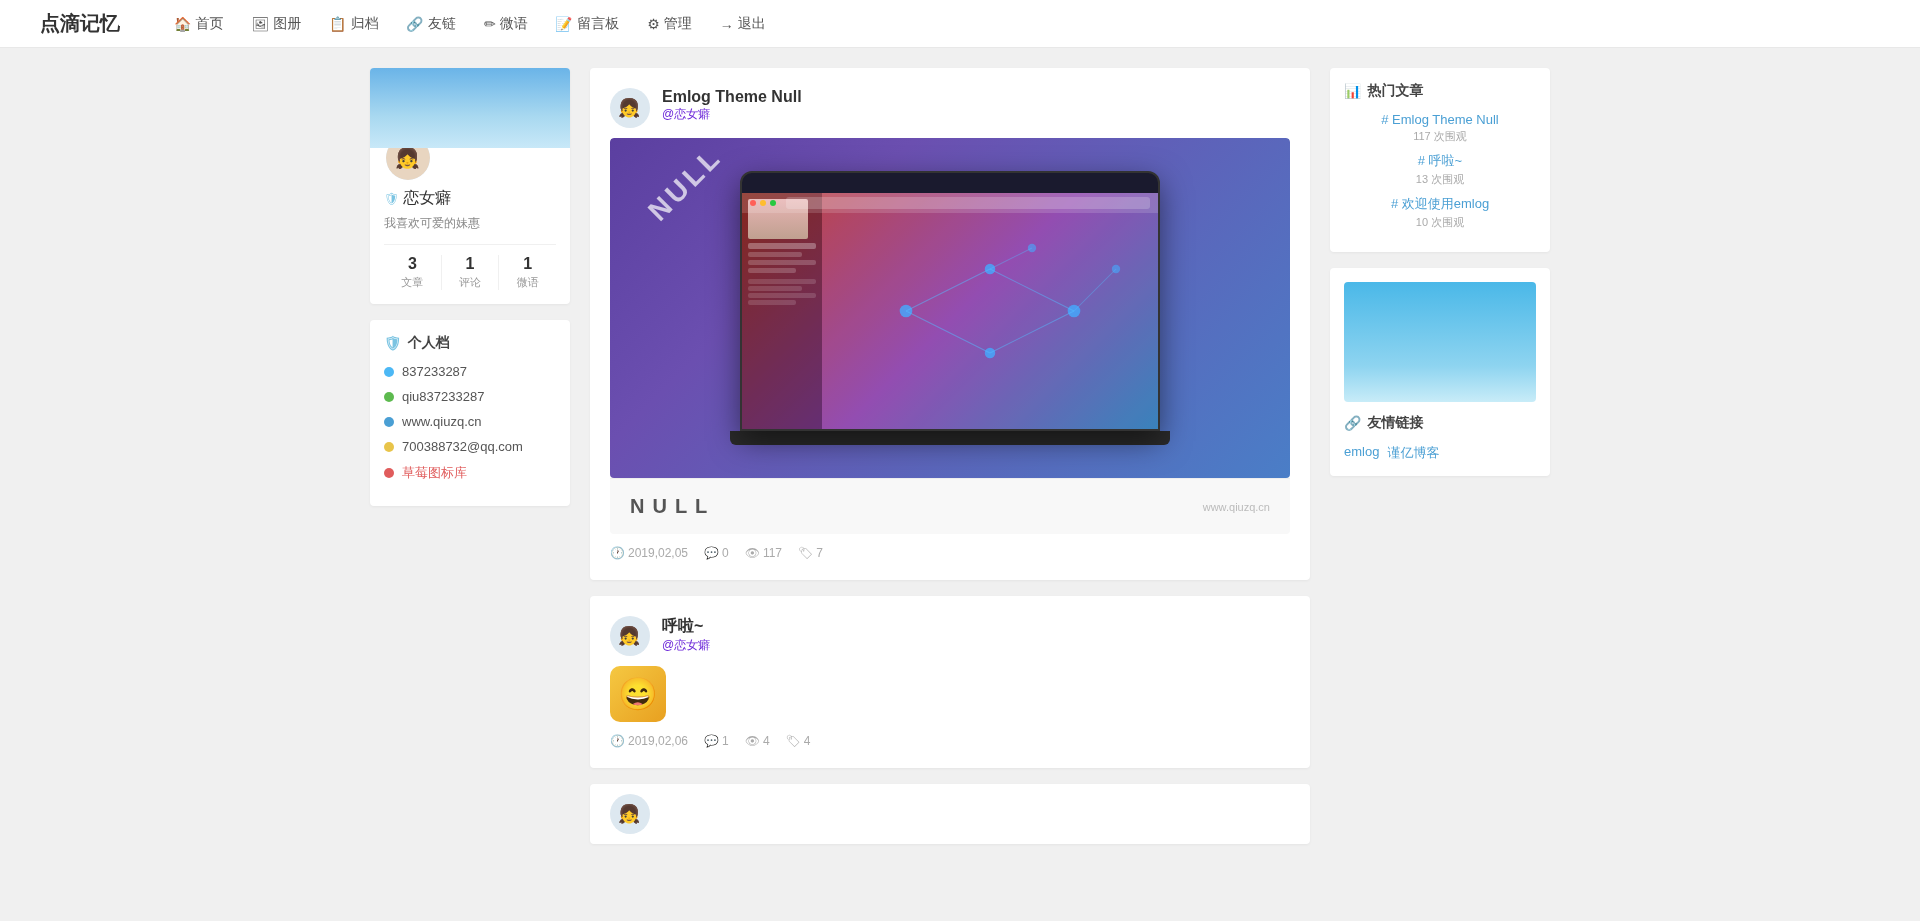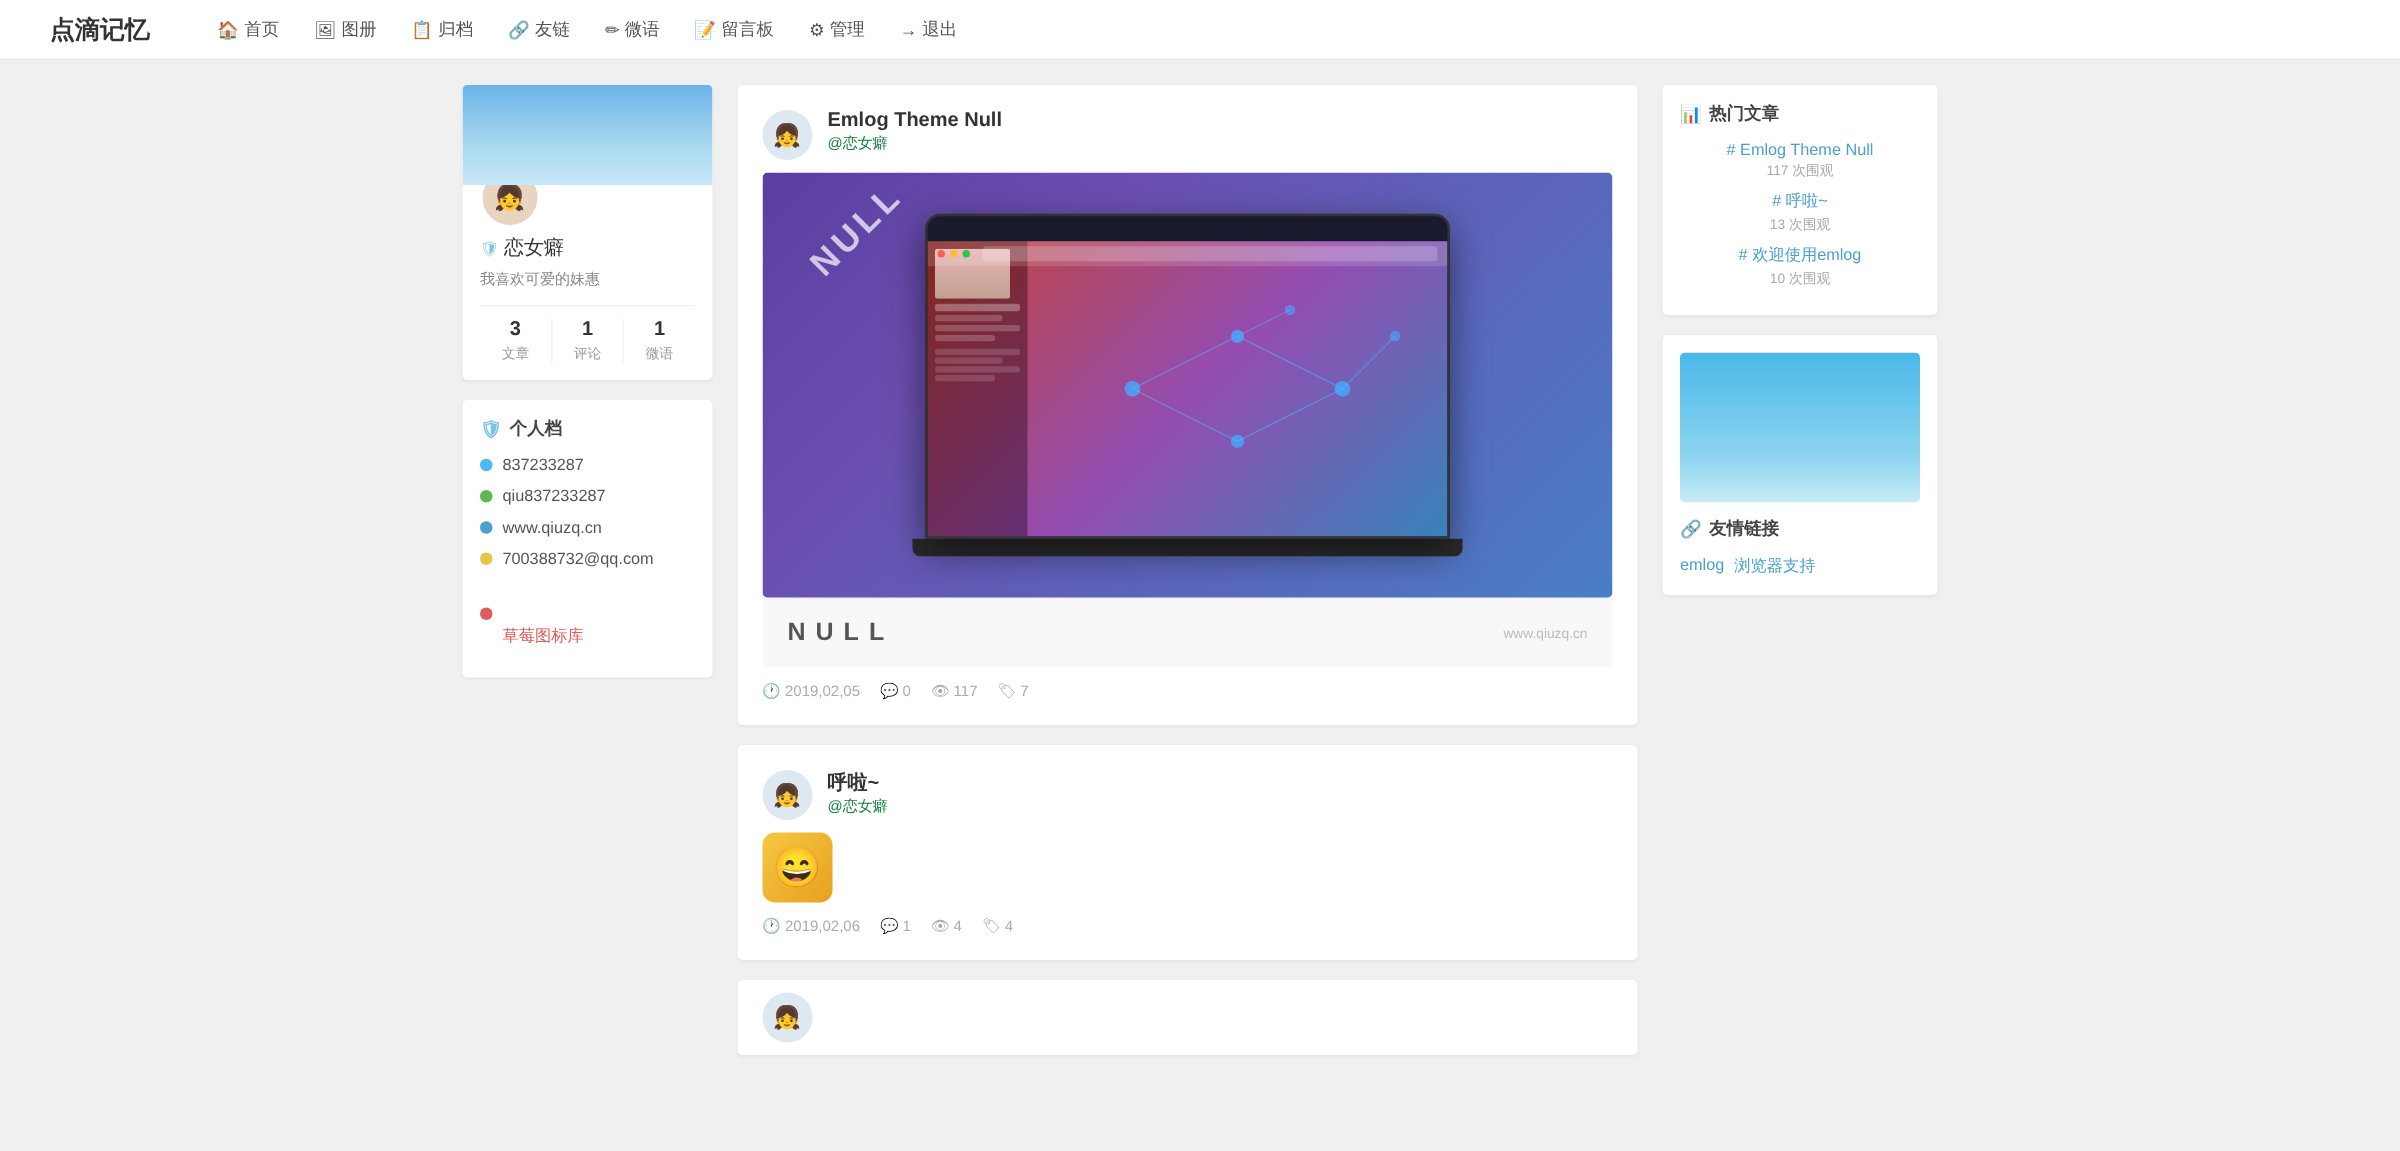--- a/index.html
+++ b/index.html
@@ -196,21 +196,21 @@
       overflow: hidden;
     }
     .article-meta { flex: 1; }
     .article-title {
       font-size: 16px;
       font-weight: bold;
       color: #333;
       margin-bottom: 2px;
       text-decoration: none;
     }
-    .article-author { font-size: 12px; color: #15803d; }
+    .article-author { font-size: 12px; color: #6d28d9; }
     .article-excerpt {
       font-size: 13px;
       color: #666;
       line-height: 1.7;
       margin-bottom: 12px;
     }
     .article-image {
       width: 100%;
       border-radius: 4px;
       overflow: hidden;
@@ -426,21 +426,21 @@
       <div class="personal-item">
         <span class="dot dot-home"></span>
         <span>www.qiuzq.cn</span>
       </div>
       <div class="personal-item">
         <span class="dot dot-email"></span>
         <span>700388732@qq.com</span>
       </div>
       <div class="personal-item">
         <span class="dot dot-link"></span>
-        <a href="#" style="color:#e05c5c;text-decoration:none;margin-top:36px;">草莓图标库</a>
+        <a href="#" style="color:#e05c5c;text-decoration:none;">草莓图标库</a>
       </div>
     </div>
   </aside>
 
   <main class="main-content">
 
     <article class="article-card">
       <div class="article-header">
         <div class="article-avatar">👧</div>
         <div class="article-meta">
@@ -564,19 +564,19 @@
     <div class="widget-card">
       <div class="friend-links-img">
         <div class="friend-links-sky"></div>
       </div>
       <div class="widget-title">
         <span>🔗</span>
         <span>友情链接</span>
       </div>
       <div class="friend-link-row">
         <a href="#" class="friend-link-item">emlog</a>
-        <a href="#" class="friend-link-item">浏览器支持</a>
+        <a href="#" class="friend-link-item">谨亿博客</a>
       </div>
     </div>
 
   </aside>
 
 </div>
 
 </body></html>

